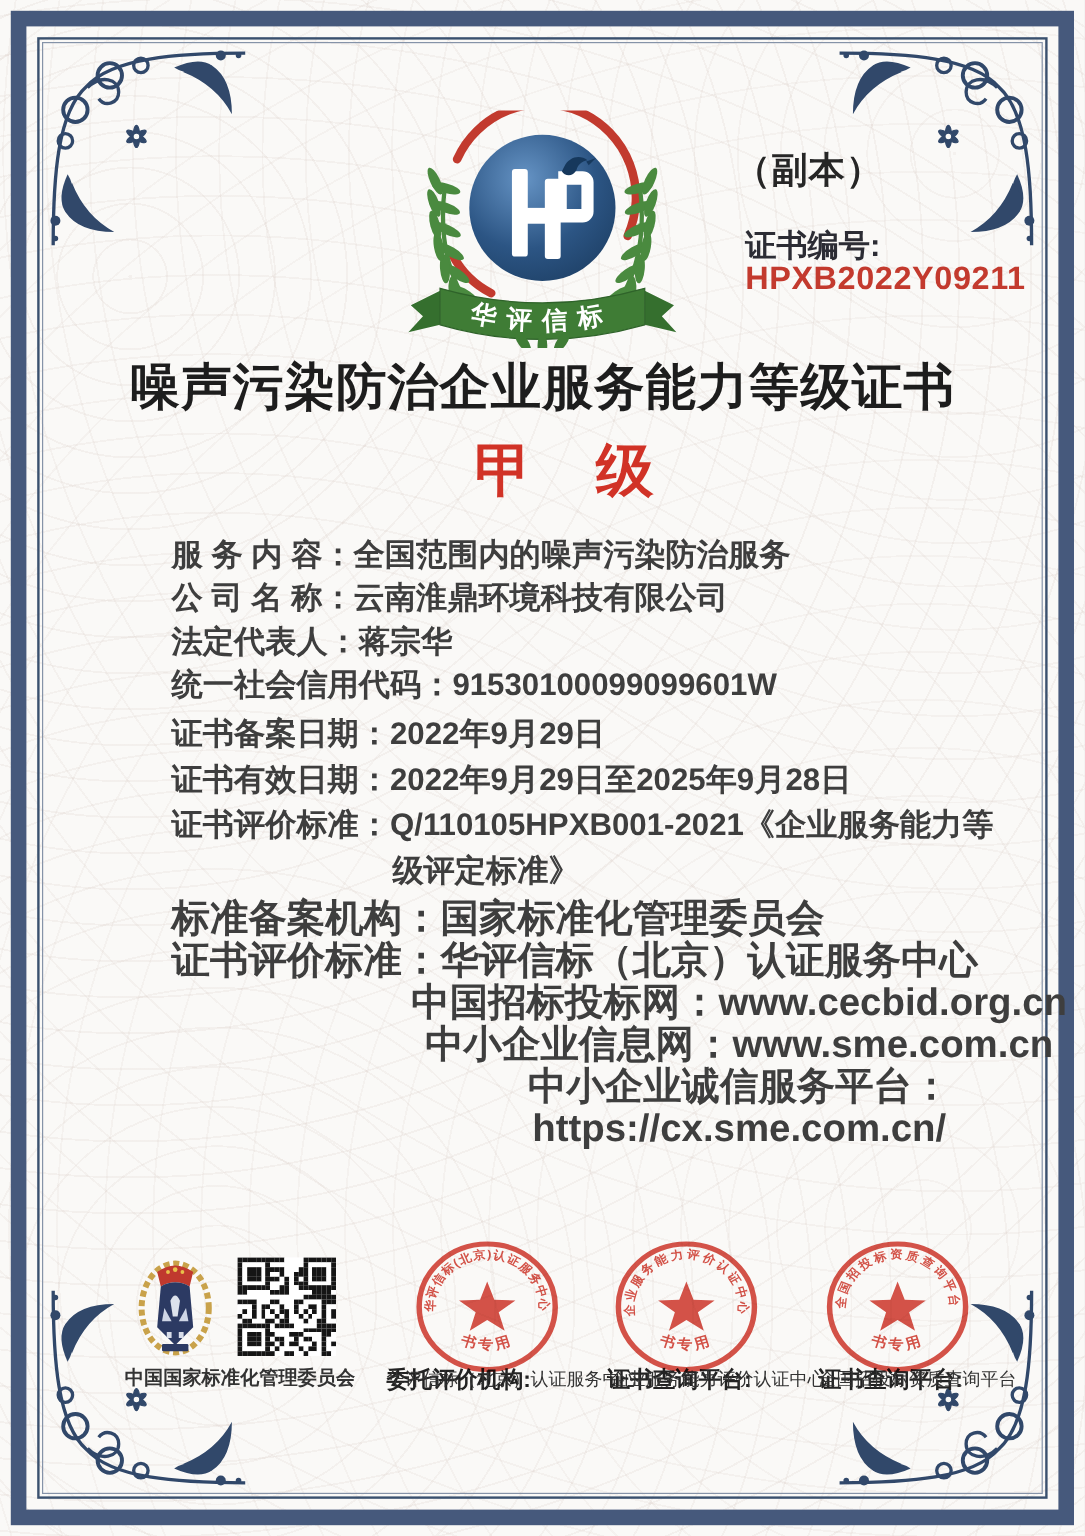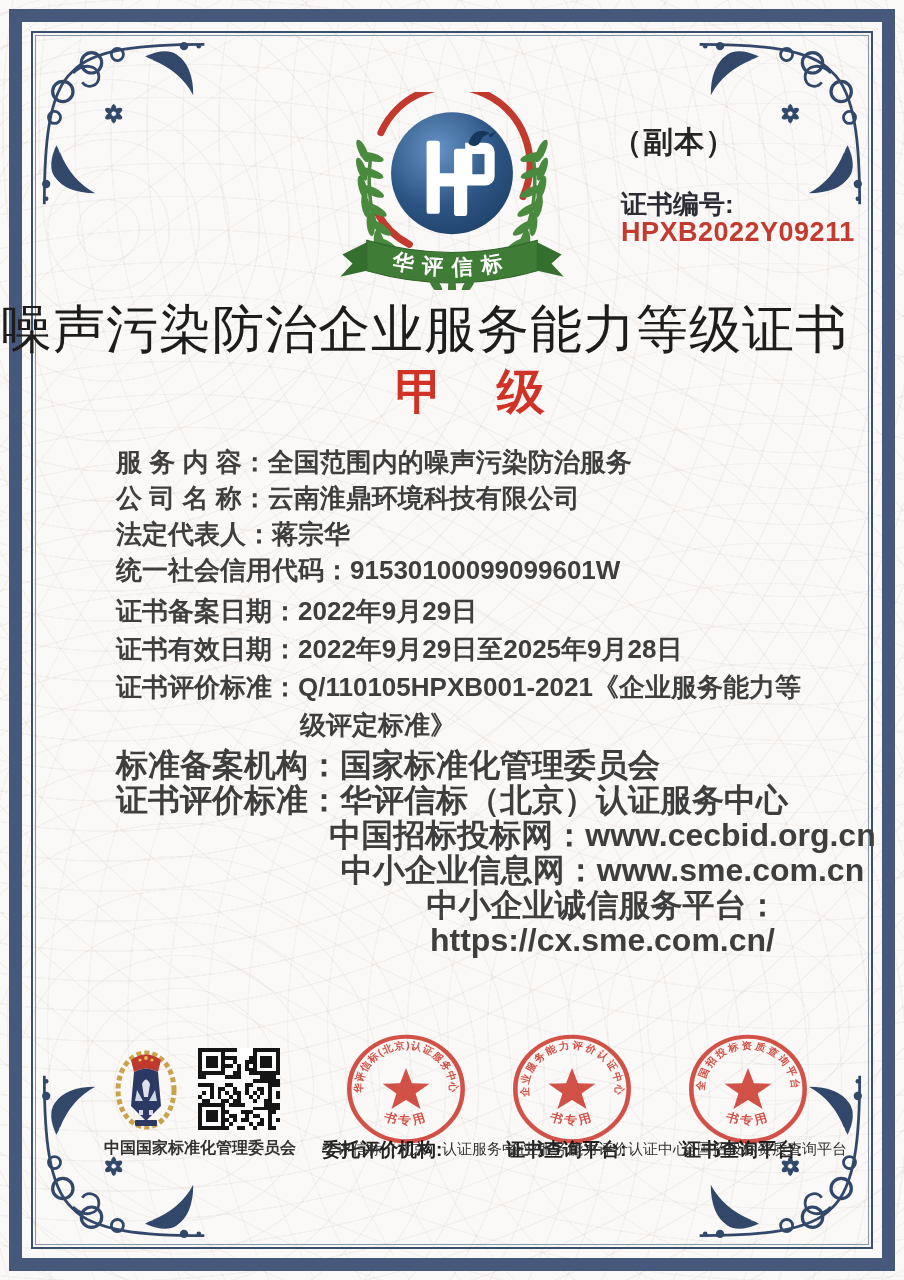--- a/index.html
+++ b/index.html
@@ -18,23 +18,23 @@
   .thin2{position:absolute;inset:35px;border:1px solid #8593a8;}
   .corner{position:absolute;width:185px;height:185px;color:#31486a;}
   .corner.tl{left:36px;top:36px;}
   .corner.tr{right:36px;top:36px;transform:scaleX(-1);}
   .corner.bl{left:36px;bottom:36px;transform:scaleY(-1);}
   .corner.br{right:36px;bottom:36px;transform:scale(-1,-1);}
   .abs{position:absolute;}
   .copy{left:612px;top:122px;font-size:30px;font-weight:800;color:#262626;letter-spacing:1px;}
   .numlab{left:621px;top:187px;font-size:26px;font-weight:800;color:#2c2c34;}
   .numval{left:621px;top:217px;font-size:27px;font-weight:800;color:#c33a2e;letter-spacing:.5px;}
-  .title{left:0;right:0;top:295px;font-size:52px;font-weight:400;color:#1d1d1d;letter-spacing:1px;}
+  .title{left:0;right:0;top:295px;text-align:center;font-size:42px;font-weight:700;color:#1d1d1d;letter-spacing:1px;}
   .grade{left:0;right:0;top:360px;text-align:center;font-size:48px;font-weight:900;color:#d13226;letter-spacing:20px;text-indent:20px;padding-left:36px;}
-  .block{color:#3e3e3e;font-weight:700;}
+  .block{color:#3e3e3e;font-weight:700;margin-left:27px;}
   .info{left:116px;top:444px;font-size:26px;line-height:36px;}
   .dates{left:116px;top:592px;font-size:26px;line-height:38px;}
   .agency{left:116px;top:748px;font-size:32px;line-height:35px;}
   .wrapline{padding-left:184px;}
   .indline{padding-left:185px;text-align:center;}
   .org-label{left:95px;top:1138px;width:210px;text-align:center;font-size:16px;font-weight:600;color:#333;}
   .seal-label{font-size:19px;font-weight:800;color:#222;margin-top:25px;}
   .seal-value{font-size:15px;font-weight:500;color:#333;}
   .sl1{left:322px;top:1112px;} .sv1{left:322px;top:1140px;text-align:right;}
   .sl2{left:506px;top:1112px;} .sv2{left:508px;top:1140px;}

